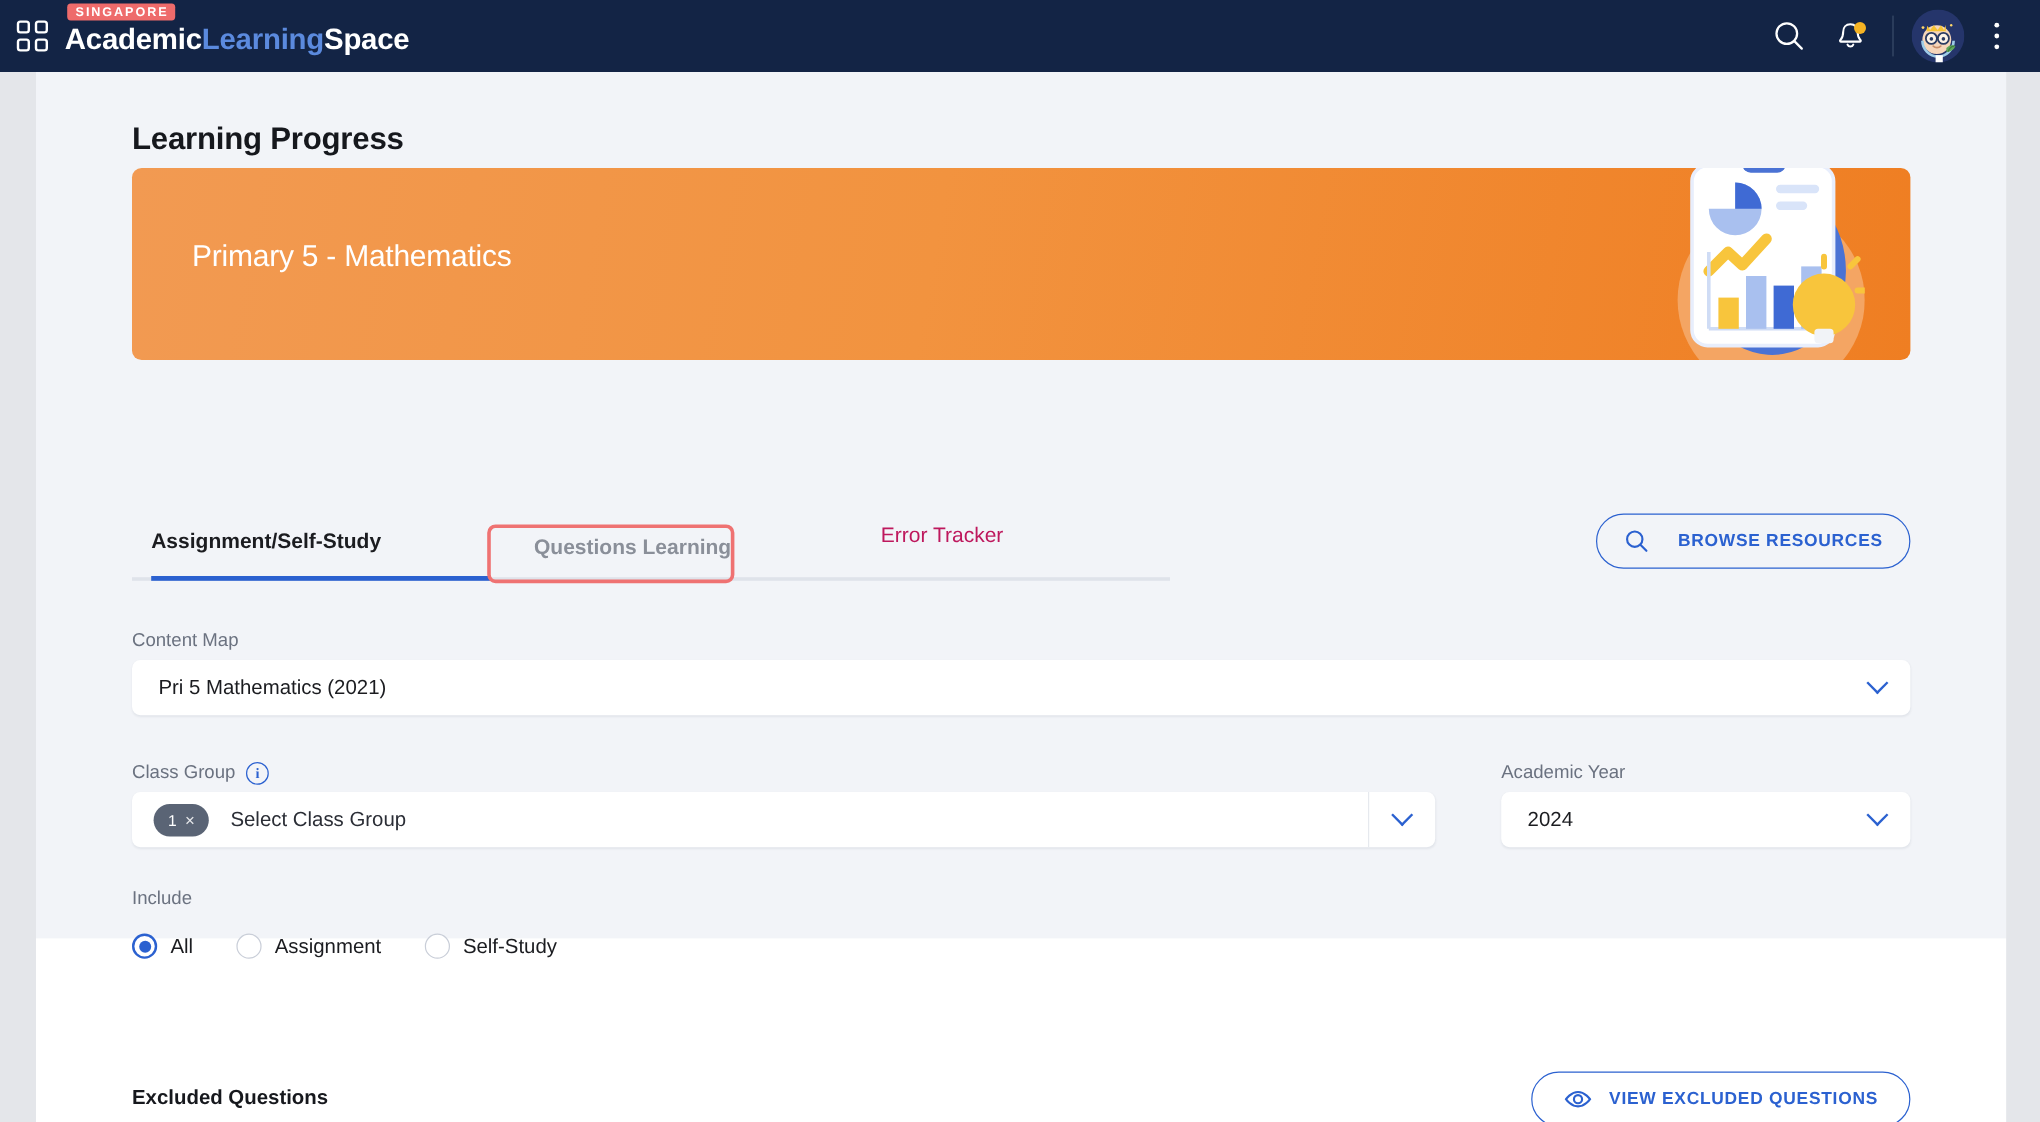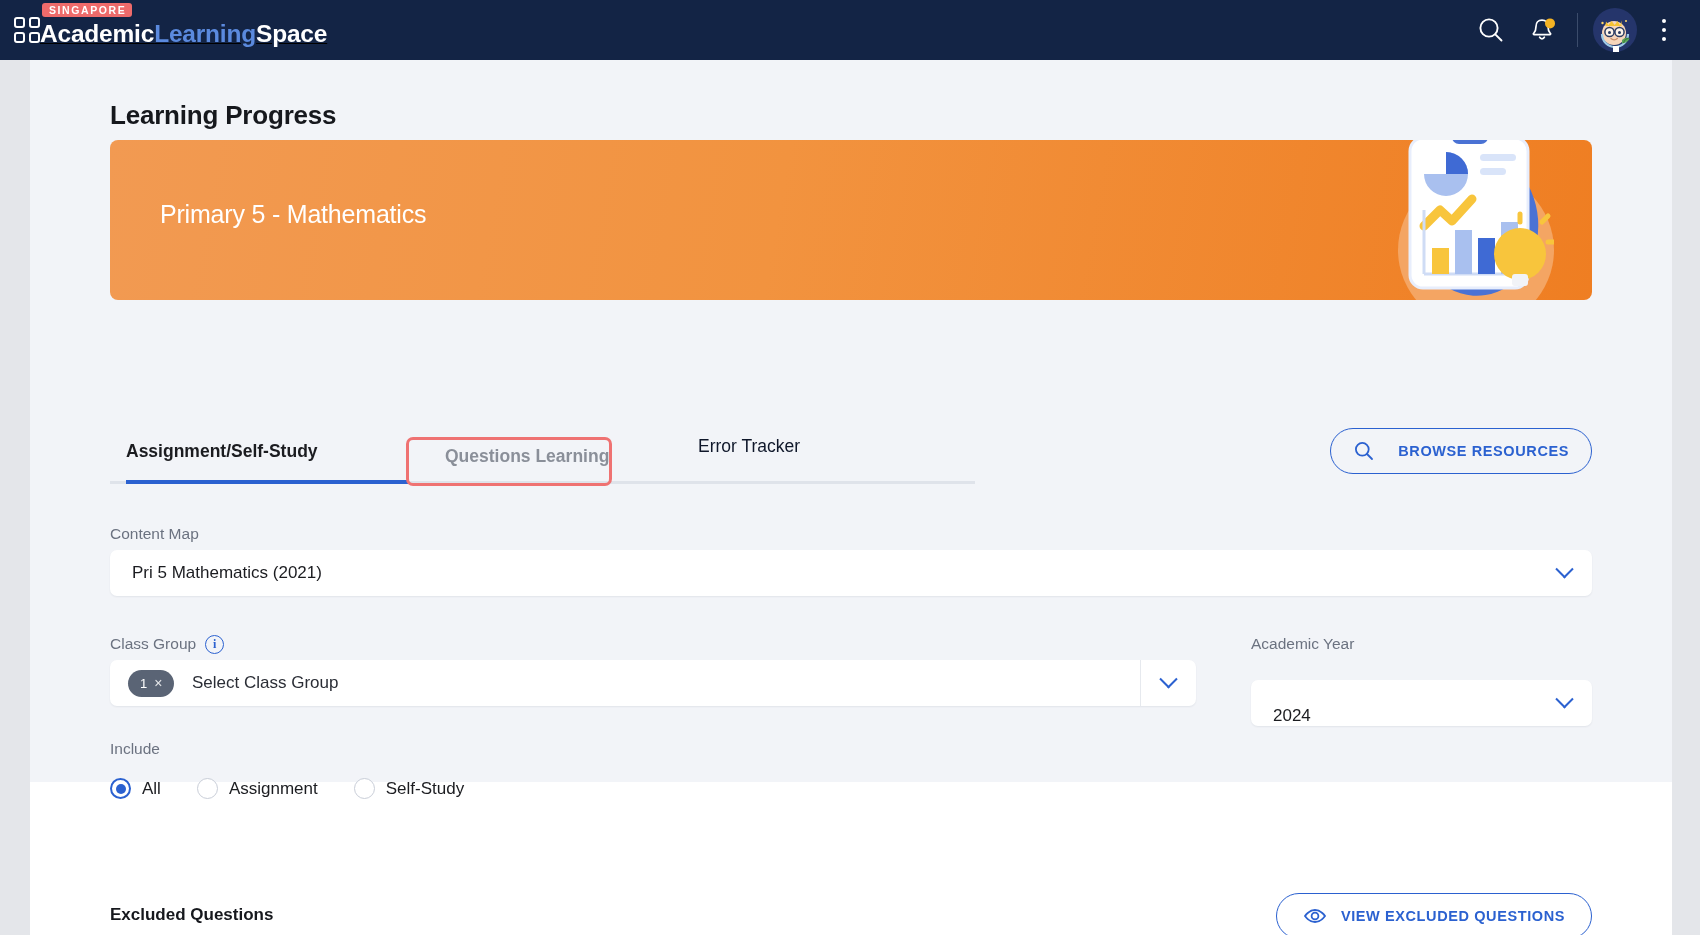--- a/index.html
+++ b/index.html
@@ -14,21 +14,21 @@
   .topbar {
     position: absolute; top: 0; left: 0;
     width: 1700px; height: 60px;
     background: #132445;
     display: flex; align-items: center;
   }
   .brand { display: flex; align-items: center; margin-left: 14px; }
   .grid-icon { width: 26px; height: 26px; display: grid;
     grid-template-columns: 11px 11px; grid-template-rows: 11px 11px; gap: 4px; }
   .grid-icon i { display:block; border: 2px solid #ffffff; border-radius: 3px; }
-  .brandtext { position: relative; padding-top: 8px; text-decoration: underline; }
+  .brandtext { margin-left: 14px; position: relative; padding-top: 8px; }
   .sg-badge {
     position: absolute; top: -9px; left: 2px;
     background: #ee6b6b; color: #fff;
     font-size: 10.5px; letter-spacing: 1.6px; font-weight: 600;
     padding: 1px 6px 1px 7px; border-radius: 3px;
     font-family: "Liberation Sans", sans-serif;
   }
   .brandname { font-size: 24.5px; font-weight: bold; color: #ffffff;
     letter-spacing: -0.2px; white-space: nowrap; }
   .brandname .accent { color: #5b8ade; }
@@ -77,21 +77,21 @@
   
   .tabs-row { position:absolute; top: 368px; left: 80px; width: 1482px; height: 56px; }
   .tab-track { position:absolute; bottom:0; left:0; width: 865px; height: 3px; background:#dfe3ea; }
   .tab {
     position:absolute; bottom: 0; height: 56px; display:flex; align-items:center;
     font-size: 17.5px; cursor:pointer; white-space:nowrap;margin-left:16px;
   }
   .tab.active { left: 0; font-weight: bold; color:#1b1c20; padding-bottom: 10px; }
   .tab.active:after { content:""; position:absolute; left:0; bottom:0; width: 283px; height:4px; background:#2b61d0; }
   .tab.t2 { left: 305px; color:#8a8f99; font-weight:bold; padding: 0 14px; }
-  .tab.t3 { left: 572px; color:#0f172a; padding-bottom: 20px; }
+  .tab.t3 { left: 608px; color:#be185d; padding-bottom: 20px; }
   .tab-highlight {
     position:absolute; left: 296px; bottom: -2px; width: 206px; height: 49px;
     border: 3px solid #ef7272; border-radius: 7px; pointer-events:none;
   }
 
   .browse-btn {
     position:absolute; top: 368px; right: 80px;
     height: 46px; min-width: 262px; border: 1.6px solid #2b61d0; border-radius: 23px;
     background: transparent; display:flex; align-items:center; justify-content:space-between; gap: 14px;
     color:#2b61d0; font-size: 14.5px; font-weight: bold; letter-spacing: 0.6px; cursor:pointer;
@@ -127,22 +127,22 @@
 
   .caret-box { margin-left:auto; width: 56px; height: 46px; display:flex; align-items:center;
                justify-content:center; border-left: 1px solid #e6e9ee; }
   .caret-plain { margin-left:auto; width: 56px; height: 46px; display:flex; align-items:center;
                  justify-content:center; }
   .chev { width: 13px; height: 13px; border-right: 2.6px solid #2b61d0;
           border-bottom: 2.6px solid #2b61d0; transform: rotate(45deg) translate(-3px,-3px); }
 
   .lbl-academic-year { position:absolute; top: 575px; left: 1221px; }
   .sel-academic-year {
-    position:absolute; top: 620px; left: 1221px; width: 341px; height: 46px;
-    background:#fff; border-radius: 7px; display:flex; align-items:flex-end;
+    position:absolute; top: 600px; left: 1221px; width: 341px; height: 46px;
+    background:#fff; border-radius: 7px; display:flex; align-items:center;
     box-shadow: 0 1px 2px rgba(20,30,60,.07); cursor:pointer;
   }
   .sel-academic-year .val { padding-left: 22px; font-size: 17px; color:#1b1c20; }
 
   .lbl-include { position:absolute; top: 680px; left: 80px; }
   .radios { position:absolute; top: 718px; left: 80px; display:flex; align-items:center; gap: 0; }
   .radio { display:flex; align-items:center; gap: 11px; margin-right: 36px; cursor:pointer;text-align:center; }
   .rdot { width: 21px; height: 21px; border-radius:50%; border: 1.8px solid #c9ced8; background:#fff; position:relative; }
   .radio.on .rdot { border: 2.4px solid #2b61d0; }
   .radio.on .rdot:after { content:""; position:absolute; left:50%; top:50%; width: 10px; height: 10px;

